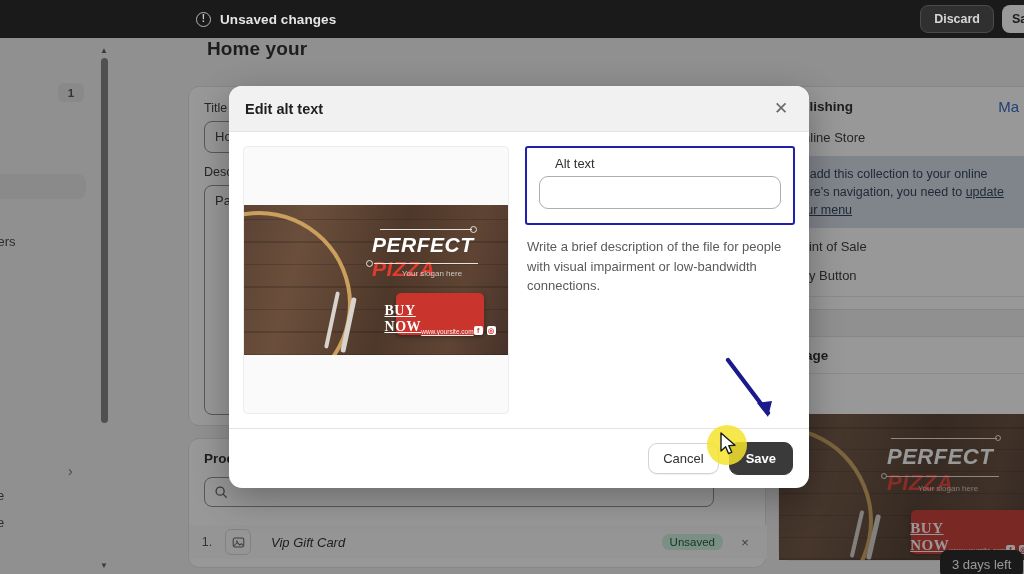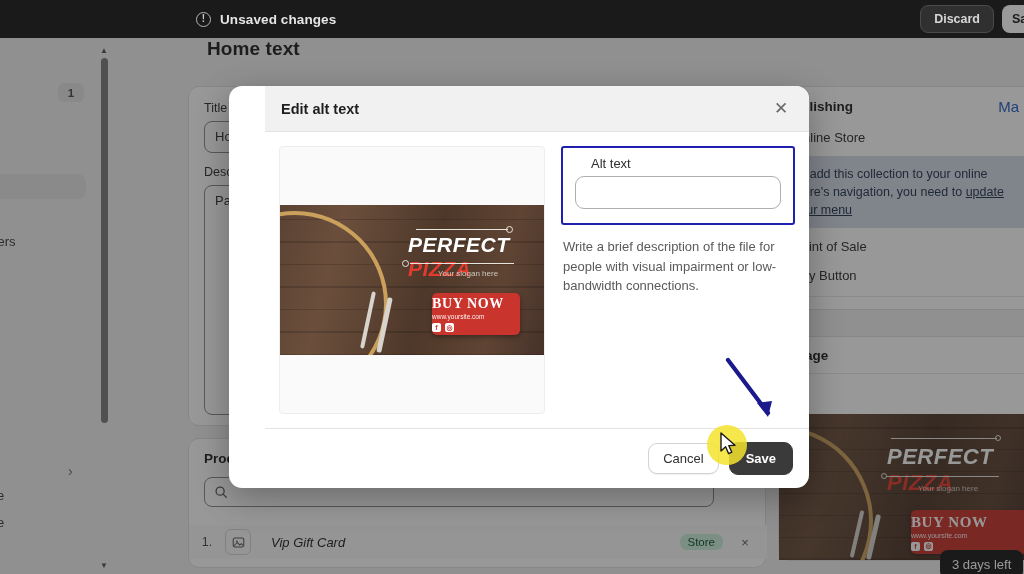--- a/index.html
+++ b/index.html
@@ -129,22 +129,22 @@
       radial-gradient(circle at 50% 50%, #e9c277 0 72%, #d9a martinet 0, #cf9b50 74%, #b8783a 100%);
     box-shadow: inset 0 0 0 4px #caa05c;
   }
   .pz-logo { position: absolute; font-family: Liberation Sans, sans-serif; font-style: italic; font-weight: 700; color: #fff; letter-spacing: .5px; }
   .pz-logo .red { color: #e23b2e; }
   .pz-line { position: absolute; background: #e8e4dd; height: 1px; }
   .pz-dot { position: absolute; border: 1px solid #e8e4dd; border-radius: 50%; background: transparent; }
   .pz-slogan { position: absolute; color: #cfc9c0; text-align: center; }
   .pz-tag {
     position: absolute; background: #c9342c; border-radius: 5px;
-    display: flex; flex-direction: column; align-items: flex-start; justify-content: center;
-    color: #fff; box-shadow: 0 2px 5px rgba(0,0,0,.35);
+    display: flex; flex-direction: row; align-items: flex-end; justify-content: center;
+    color: #fff; box-shadow: 0 2px 5px rgba(0,0,0,.35); text-decoration: underline;
   }
   .pz-tag .buy { font-family: "Liberation Serif", serif; font-weight: 700; letter-spacing: .6px; }
   .pz-tag .url { opacity: .92; }
   .pz-social { display: flex; gap: 4px; }
   .pz-social span { background: #fff; color: #c9342c; border-radius: 2px; display: flex; align-items: center; justify-content: center; font-weight: 700; }
   .pz-cutlery { position: absolute; background: #d8d4cd; border-radius: 2px; }
 
   
   .rc-img { width: 100%; height: 146px; }
 
@@ -154,21 +154,21 @@
   }
 
   
   .overlay { position: absolute; inset: 0; background: rgba(26,26,26,.45); z-index: 50; }
 
   
   .modal {
     position: absolute; top: 86px; left: 229px; width: 580px; height: 402px;
     background: #fff; border-radius: 13px; z-index: 70;
     box-shadow: 0 10px 34px rgba(0,0,0,.30); overflow: hidden;
-    display: flex; flex-direction: column; padding-left: 36px;
+    display: flex; flex-direction: column;
   }
   .modal-header {
     height: 46px; background: #f1f1f1; border-bottom: 1px solid #e3e3e3;
     display: flex; align-items: center; padding: 0 16px; flex: 0 0 auto;
   }
   .modal-title { font-size: 14.5px; font-weight: 700; color: #1f1f1f; }
   .modal-close {
     margin-left: auto; width: 24px; height: 24px; border: none; background: transparent;
     color: #6a6a6a; font-size: 17px; cursor: pointer; line-height: 1; font-family: inherit;
   }
@@ -211,21 +211,21 @@
   .cursor-arrow { position: absolute; left: 719px; top: 432px; z-index: 82; pointer-events: none; }
   .anno-arrow { position: absolute; left: 724px; top: 356px; z-index: 81; pointer-events: none; }
 </style>
 </head>
 <body>
 
 <div id="root">
 
   <div class="page">
 
-    <div class="page-heading">Home text</div>
+    <div class="page-heading">Home your</div>
 
     <div class="left-rail">
       <div class="rail-badge">1</div>
       <div class="rail-pill"></div>
       <div class="rail-text-1">rders</div>
       <div class="rail-chev">›</div>
       <div class="rail-text-2">e</div>
       <div class="rail-text-3">e</div>
     </div>
 
@@ -253,21 +253,21 @@
       <div class="prod-row">
         <div class="prod-idx">1.</div>
         <div class="prod-thumb">
           <svg width="13" height="13" viewBox="0 0 16 16">
             <rect x="1.5" y="2.5" width="13" height="11" rx="2" fill="none" stroke="#5a5a5a" stroke-width="1.3"></rect>
             <circle cx="6" cy="6.5" r="1.1" fill="#5a5a5a"></circle>
             <path d="M2.5 12 L6.5 8 L9.5 11 L11.5 9.5 L13.5 11.6" fill="none" stroke="#5a5a5a" stroke-width="1.3"></path>
           </svg>
         </div>
         <div class="prod-name">Vip Gift Card</div>
-        <div class="badge-active">Store</div>
+        <div class="badge-active">Unsaved</div>
         <div class="prod-x">×</div>
       </div>
     </div>
 
     <div class="right-col">
       <div class="rc-card">
         <div class="rc-head">
           <div class="rc-head-title">ublishing</div>
           <a href="#" class="rc-head-link">Ma</a>
         </div>

